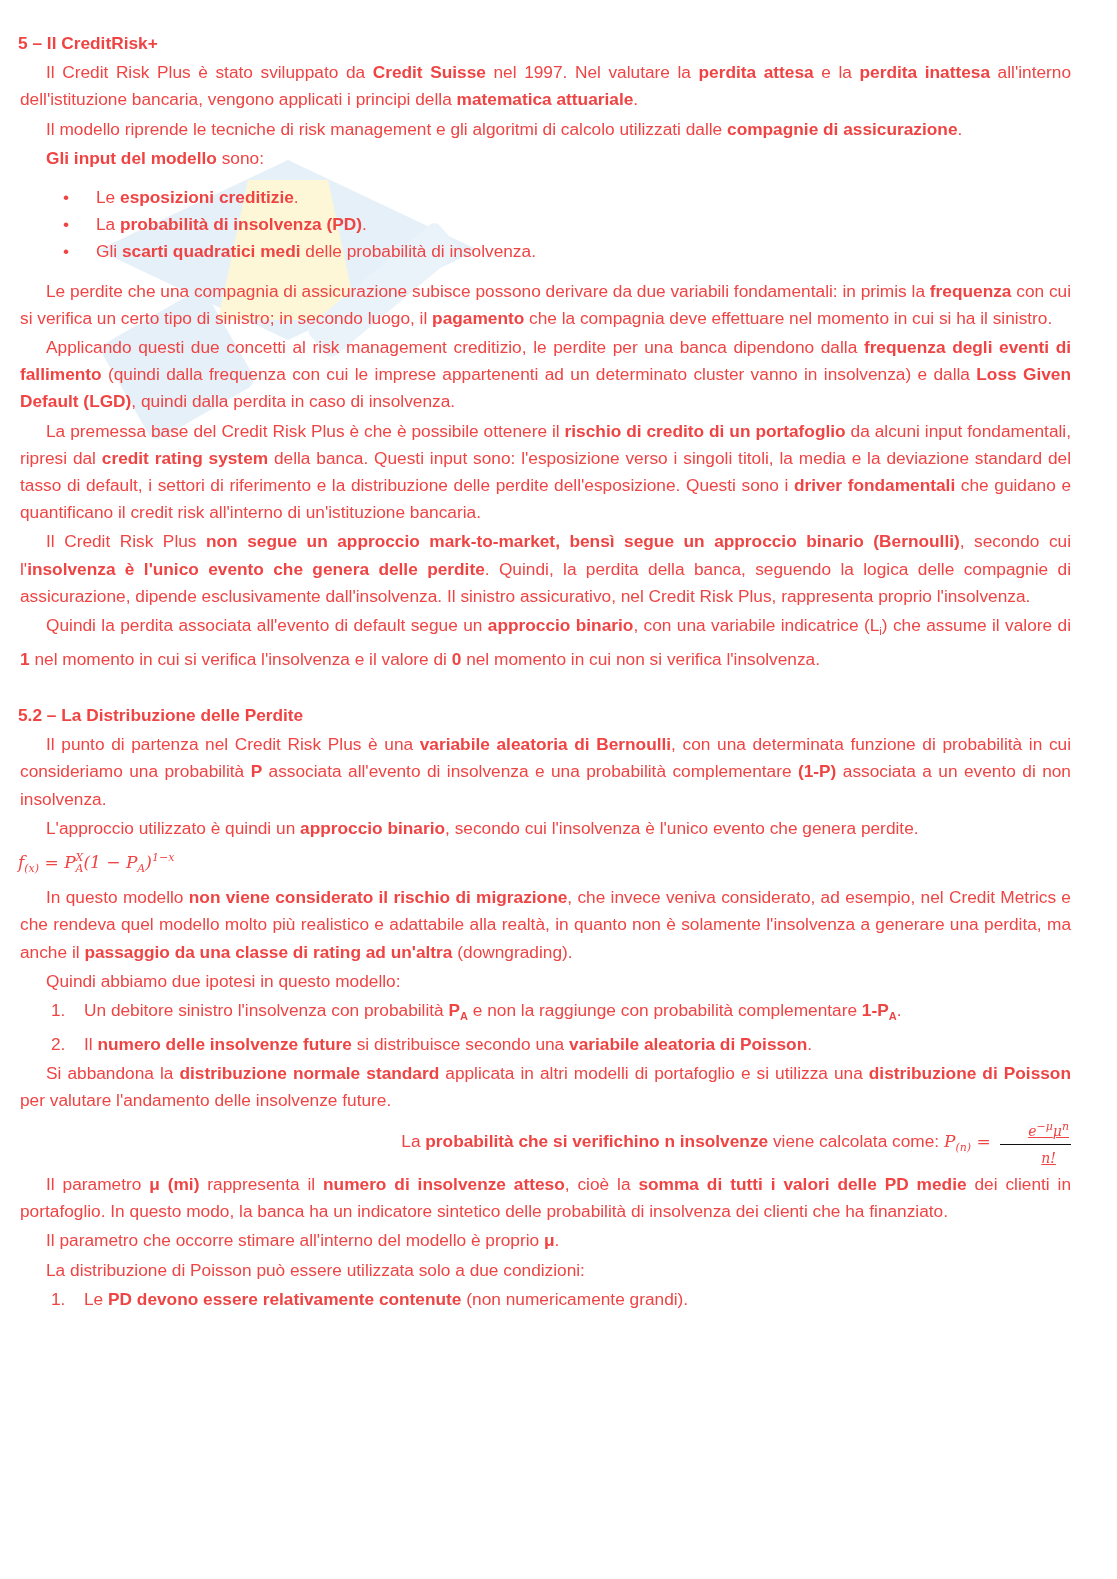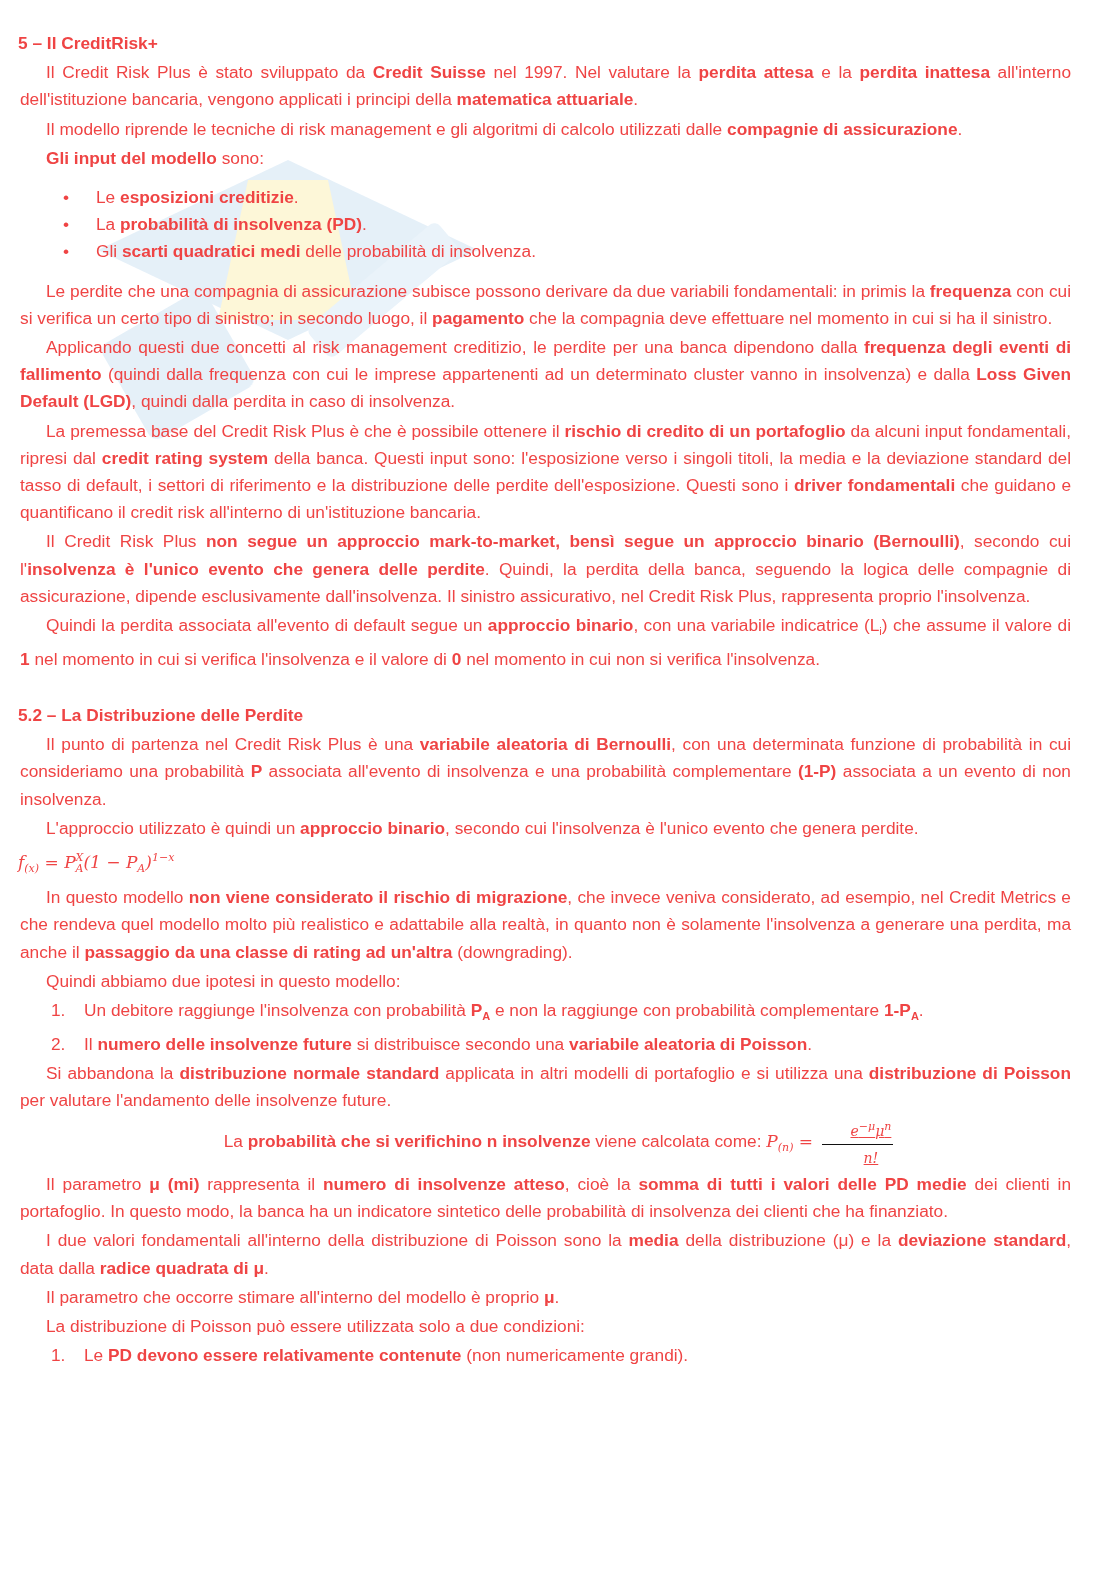--- a/index.html
+++ b/index.html
@@ -90,44 +90,41 @@
     <div class="formula">
       <span>f</span><sub>(x)</sub><span> = P</span><sup>X</sup><sub style="margin-left:-8px">A</sub><span>(1 − P</span><sub>A</sub><span>)</span><sup>1−x</sup>
     </div>
     <p>
       <span>In questo modello </span><b>non viene considerato il rischio di migrazione</b><span>, che invece veniva considerato, ad esempio, nel Credit Metrics e che rendeva quel modello molto più realistico e adattabile alla realtà, in quanto non è solamente l'insolvenza a generare una perdita, ma anche il </span><b>passaggio da una classe di rating ad un'altra</b><span> (downgrading).</span>
     </p>
     <p>Quindi abbiamo due ipotesi in questo modello:</p>
     <ol class="nums">
       <li>
         <span class="num">1.</span>
-        <span>Un debitore raggiunge l'insolvenza con probabilità </span><b>P</b><b class="sub">A</b><span> e non la raggiunge con probabilità complementare </span><b>1-P</b><b class="sub">A</b><span>.</span>
+        <span>Un debitore sinistro l'insolvenza con probabilità </span><b>P</b><b class="sub">A</b><span> e non la raggiunge con probabilità complementare </span><b>1-P</b><b class="sub">A</b><span>.</span>
       </li>
       <li>
         <span class="num">2.</span>
         <span>Il </span><b>numero delle insolvenze future</b><span> si distribuisce secondo una </span><b>variabile aleatoria di Poisson</b><span>.</span>
       </li>
     </ol>
     <p>
       <span>Si abbandona la </span><b>distribuzione normale standard</b><span> applicata in altri modelli di portafoglio e si utilizza una </span><b>distribuzione di Poisson</b><span> per valutare l'andamento delle insolvenze future.</span>
     </p>
-    <p style="text-align:center">
+    <p style="text-align:right">
       <span>La </span><b>probabilità che si verifichino n insolvenze</b><span> viene calcolata come: </span>
       <span class="formula">
         <span>P</span><sub>(n)</sub><span> = </span><span class="frac">
             <span class="top"><span>e</span><sup>−μ</sup><span>μ</span><sup>n</sup></span>
             <span class="bot">n!</span>
           </span>
       </span>
     </p>
     <p>
       <span>Il parametro </span><b>μ (mi)</b><span> rappresenta il </span><b>numero di insolvenze atteso</b><span>, cioè la </span><b>somma di tutti i valori delle PD medie</b><span> dei clienti in portafoglio. In questo modo, la banca ha un indicatore sintetico delle probabilità di insolvenza dei clienti che ha finanziato.</span>
-    </p>
-    <p>
-      <span>I due valori fondamentali all'interno della distribuzione di Poisson sono la </span><b>media</b><span> della distribuzione (μ) e la </span><b>deviazione standard</b><span>, data dalla </span><b>radice quadrata di μ</b><span>.</span>
     </p>
     <p>
       <span>Il parametro che occorre stimare all'interno del modello è proprio </span><b>μ</b><span>.</span>
     </p>
     <p>La distribuzione di Poisson può essere utilizzata solo a due condizioni:</p>
     <ol class="nums">
       <li>
         <span class="num">1.</span>
         <span>Le </span><b>PD devono essere relativamente contenute</b><span> (non numericamente grandi).</span>
       </li>

